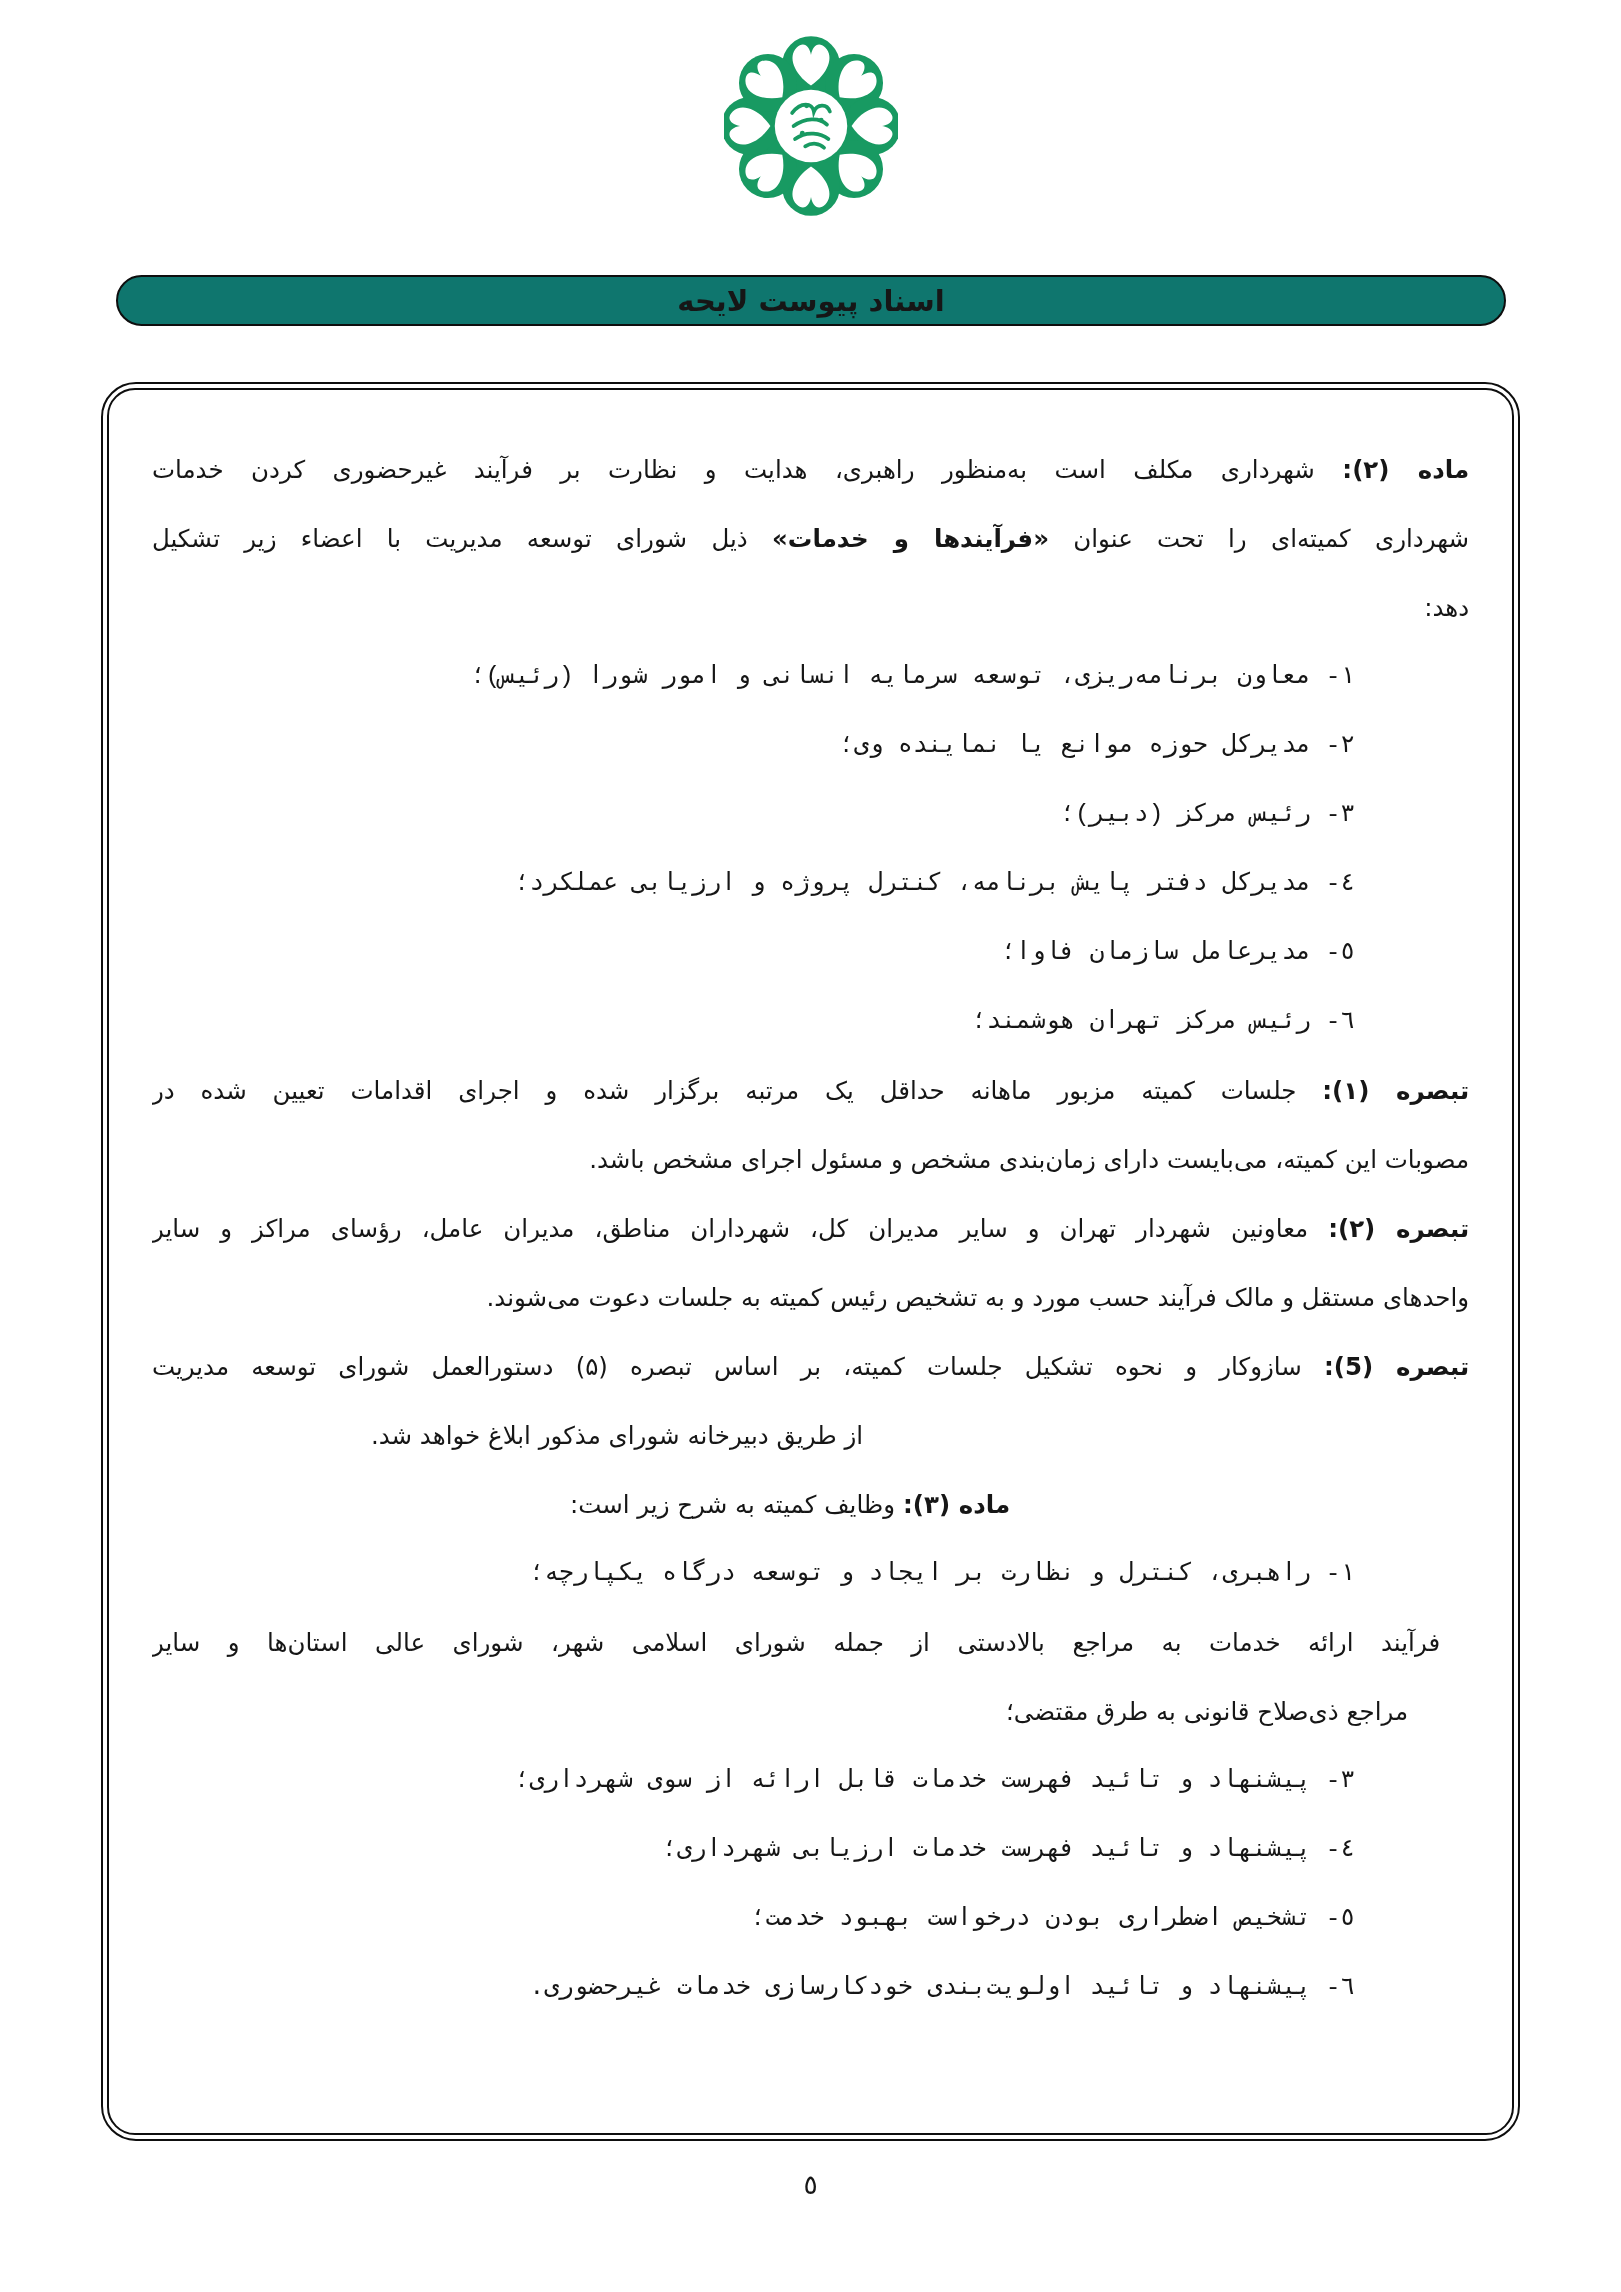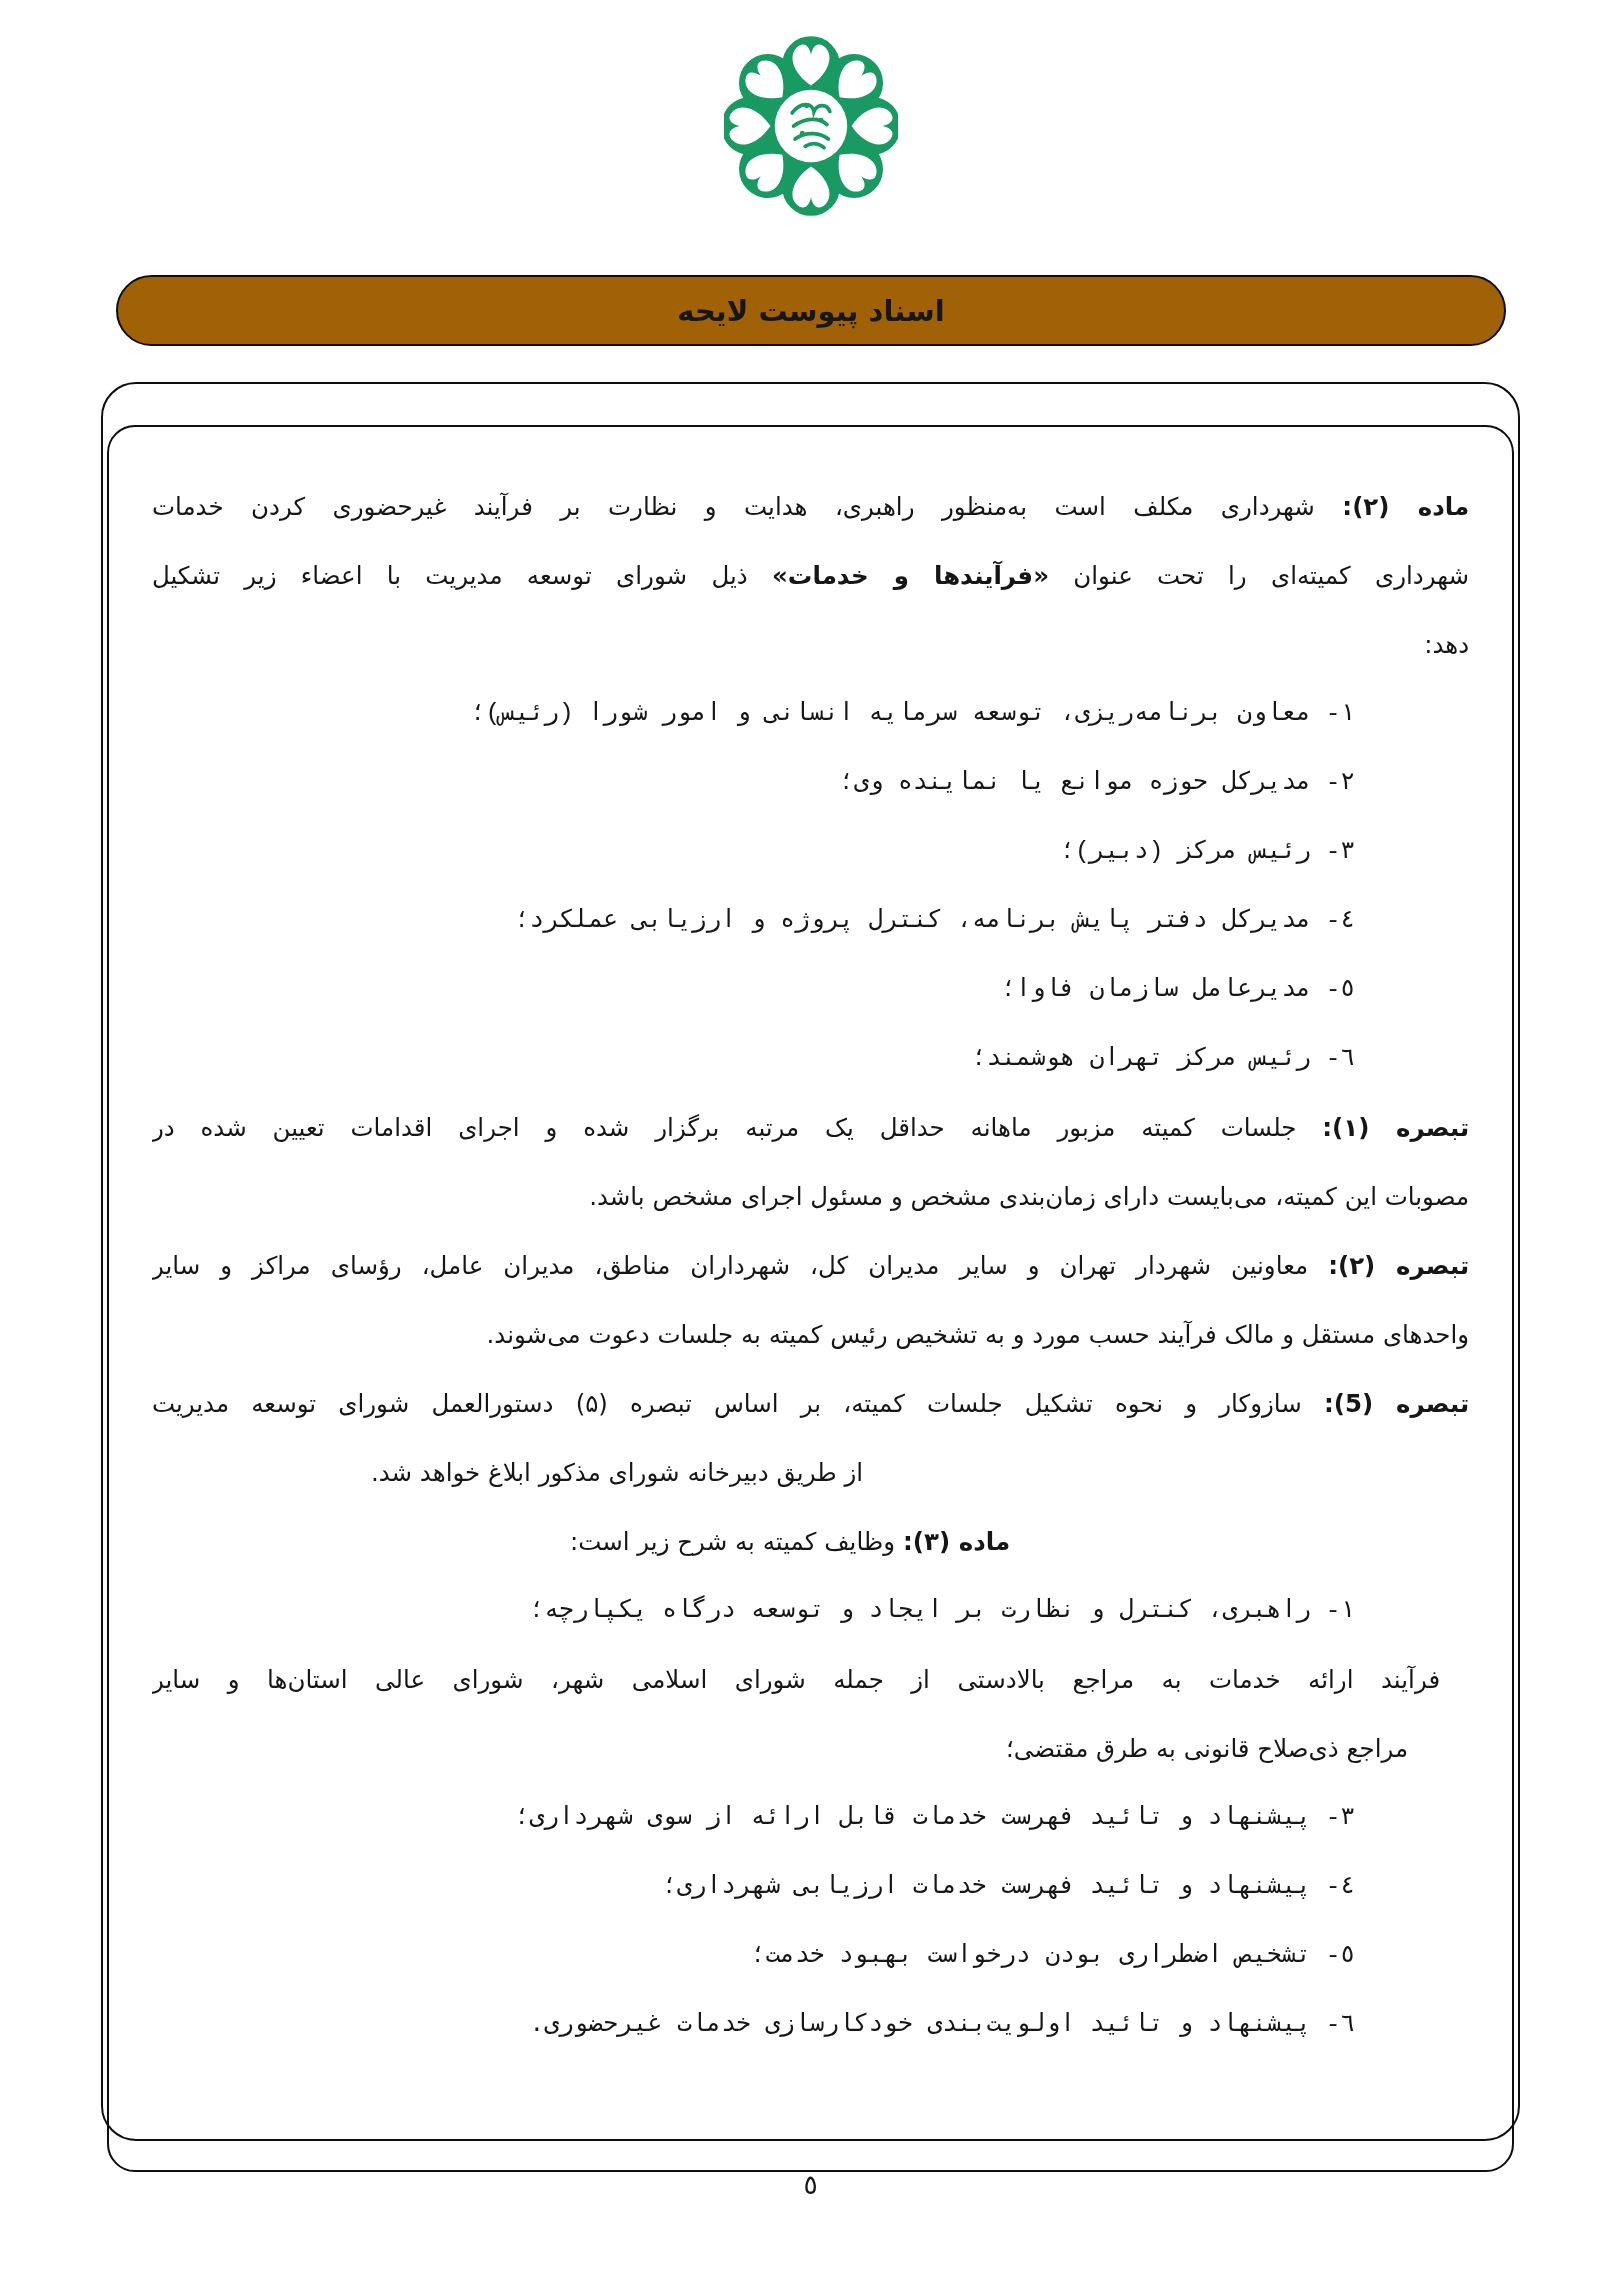--- a/index.html
+++ b/index.html
@@ -4,34 +4,34 @@
 <style>
   html,body{margin:0;padding:0;}
   body{
     width:1621px;height:2293px;position:relative;background:#ffffff;
     font-family:"DejaVu Sans",sans-serif;color:#161616;overflow:hidden;
   }
   
   .logo-wrap{position:absolute;top:25.5px;left:0;width:100%;display:flex;justify-content:center;}
   
   .title-box{
-    position:absolute;top:275px;left:116px;width:1390px;height:71px;
-    border:2.9px solid #0e0e0e;border-radius:38px;background:#a16207;
+    position:absolute;top:275px;left:116px;width:1390px;height:51px;
+    border:2.9px solid #0e0e0e;border-radius:38px;background:#0f766e;
     display:flex;align-items:center;justify-content:center;box-sizing:border-box;
   }
   .title-box .t{font-weight:bold;font-size:29px;direction:rtl;}
   
   .doc-box{
     position:absolute;top:382px;left:101px;width:1419px;height:1759px;
     border:2.9px solid #0e0e0e;border-radius:35px;box-sizing:border-box;padding:3.9px;background:#fff;
   }
   .doc-inner{
     width:100%;height:100%;box-sizing:border-box;
     border:2px solid #0e0e0e;border-radius:28px;
-    padding:45px 43px 0 43px;direction:rtl;margin-top:37px;
+    padding:45px 43px 0 43px;direction:rtl;
   }
   
   .line{
     font-size:24.5px;line-height:69px;height:69px;overflow:hidden;
     text-align:right;white-space:nowrap;
   }
   .line.just{white-space:normal;text-align:justify;text-align-last:justify;}
   .line.list{padding-right:114px;font-family:Liberation Mono, monospace;}
   .line .num{display:inline;}
   .b{font-weight:bold;}

